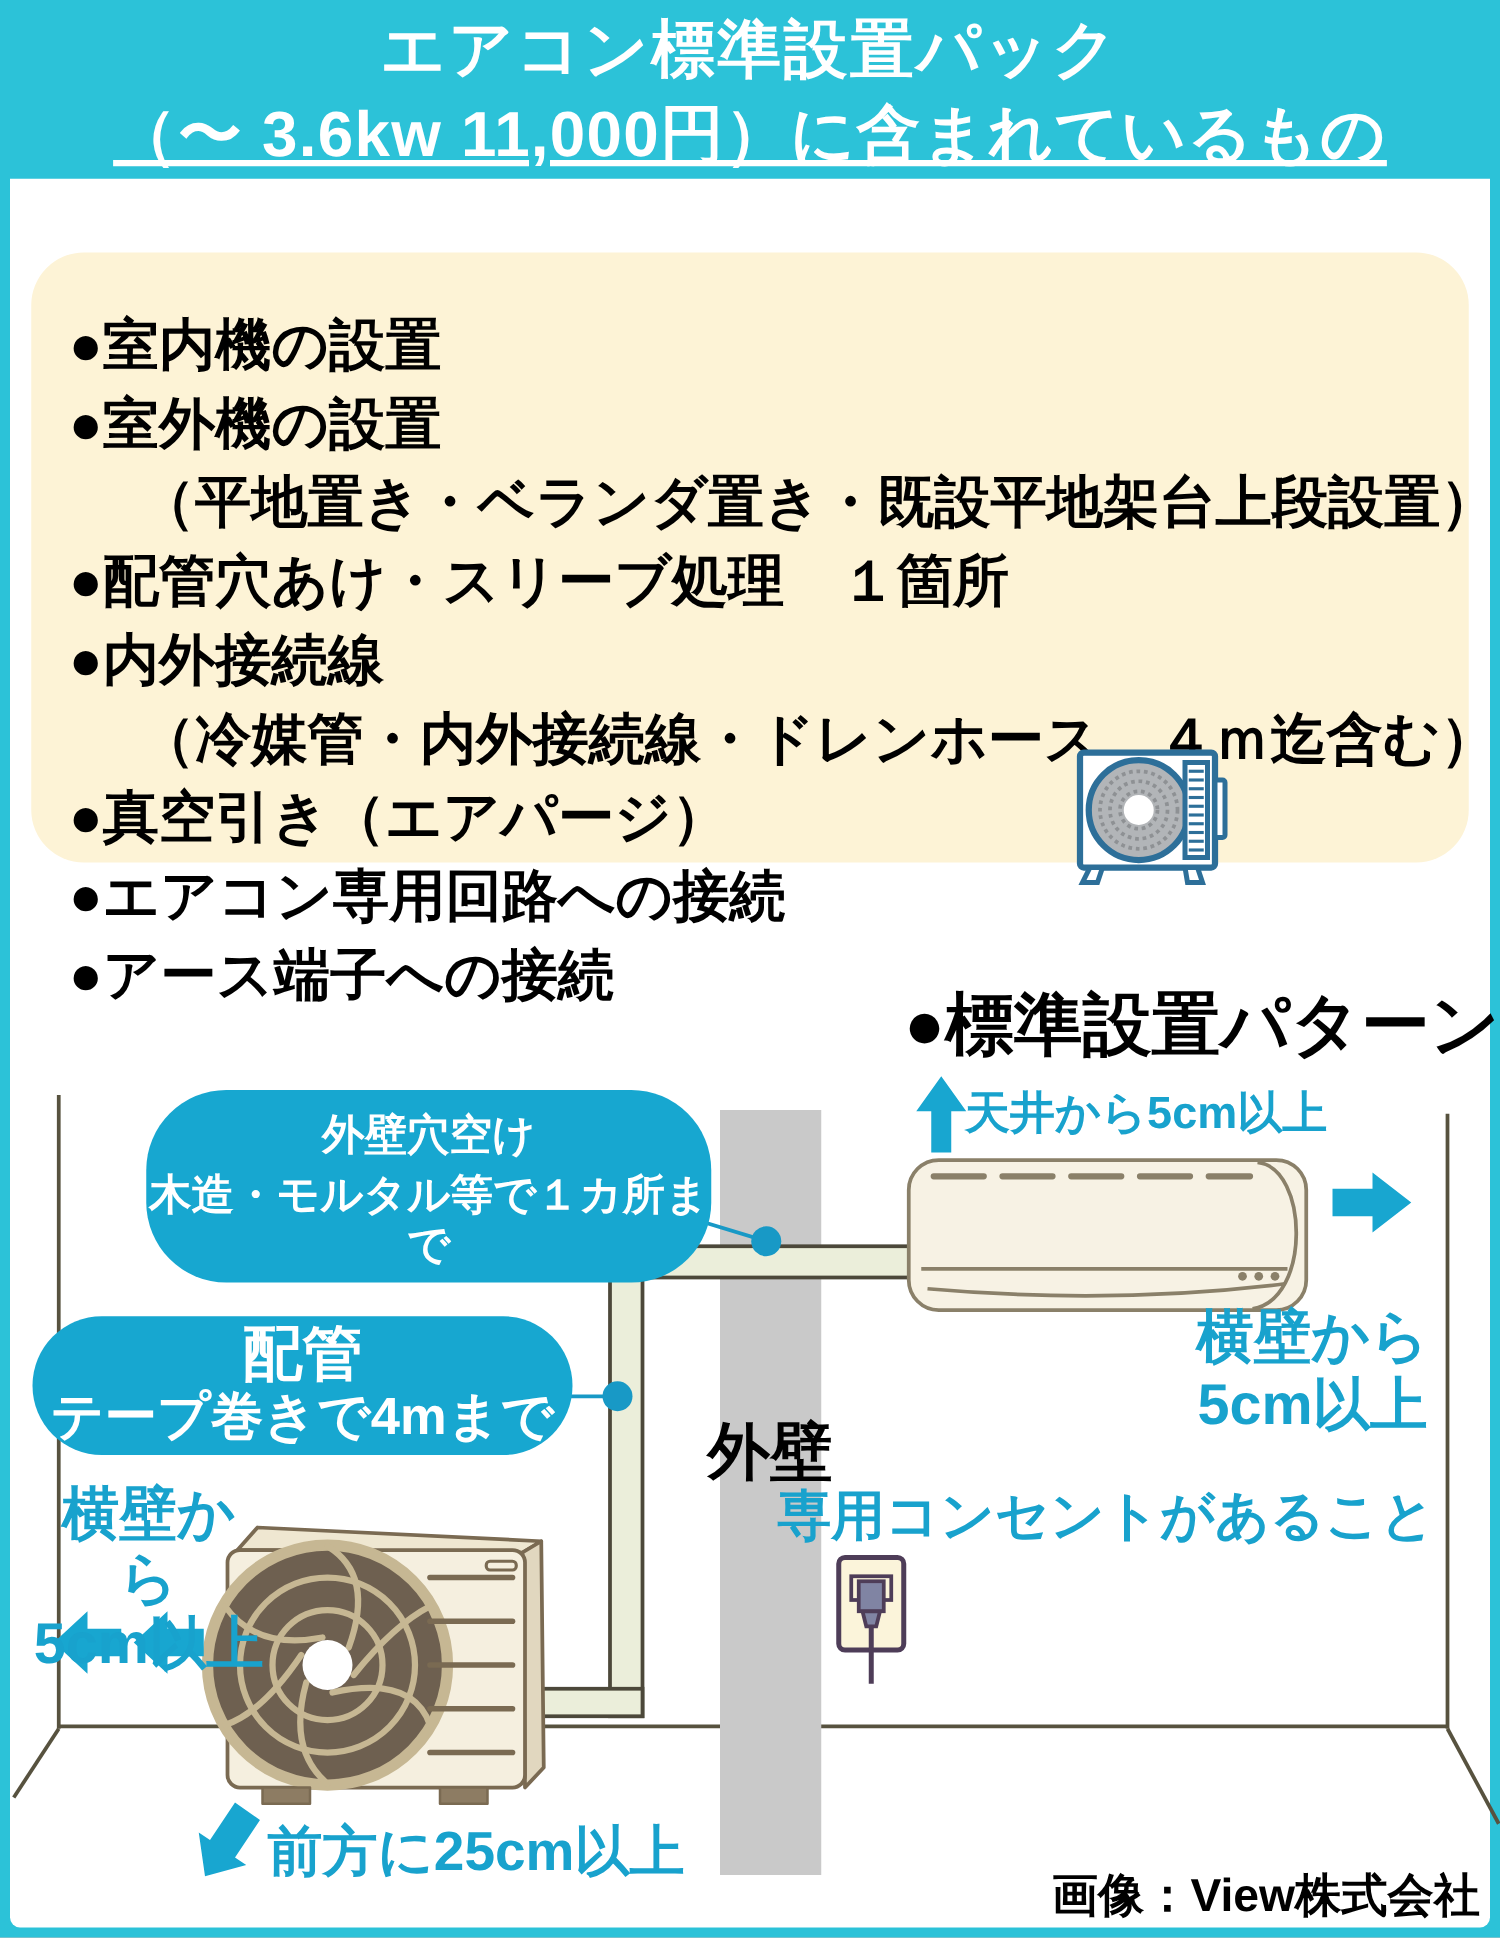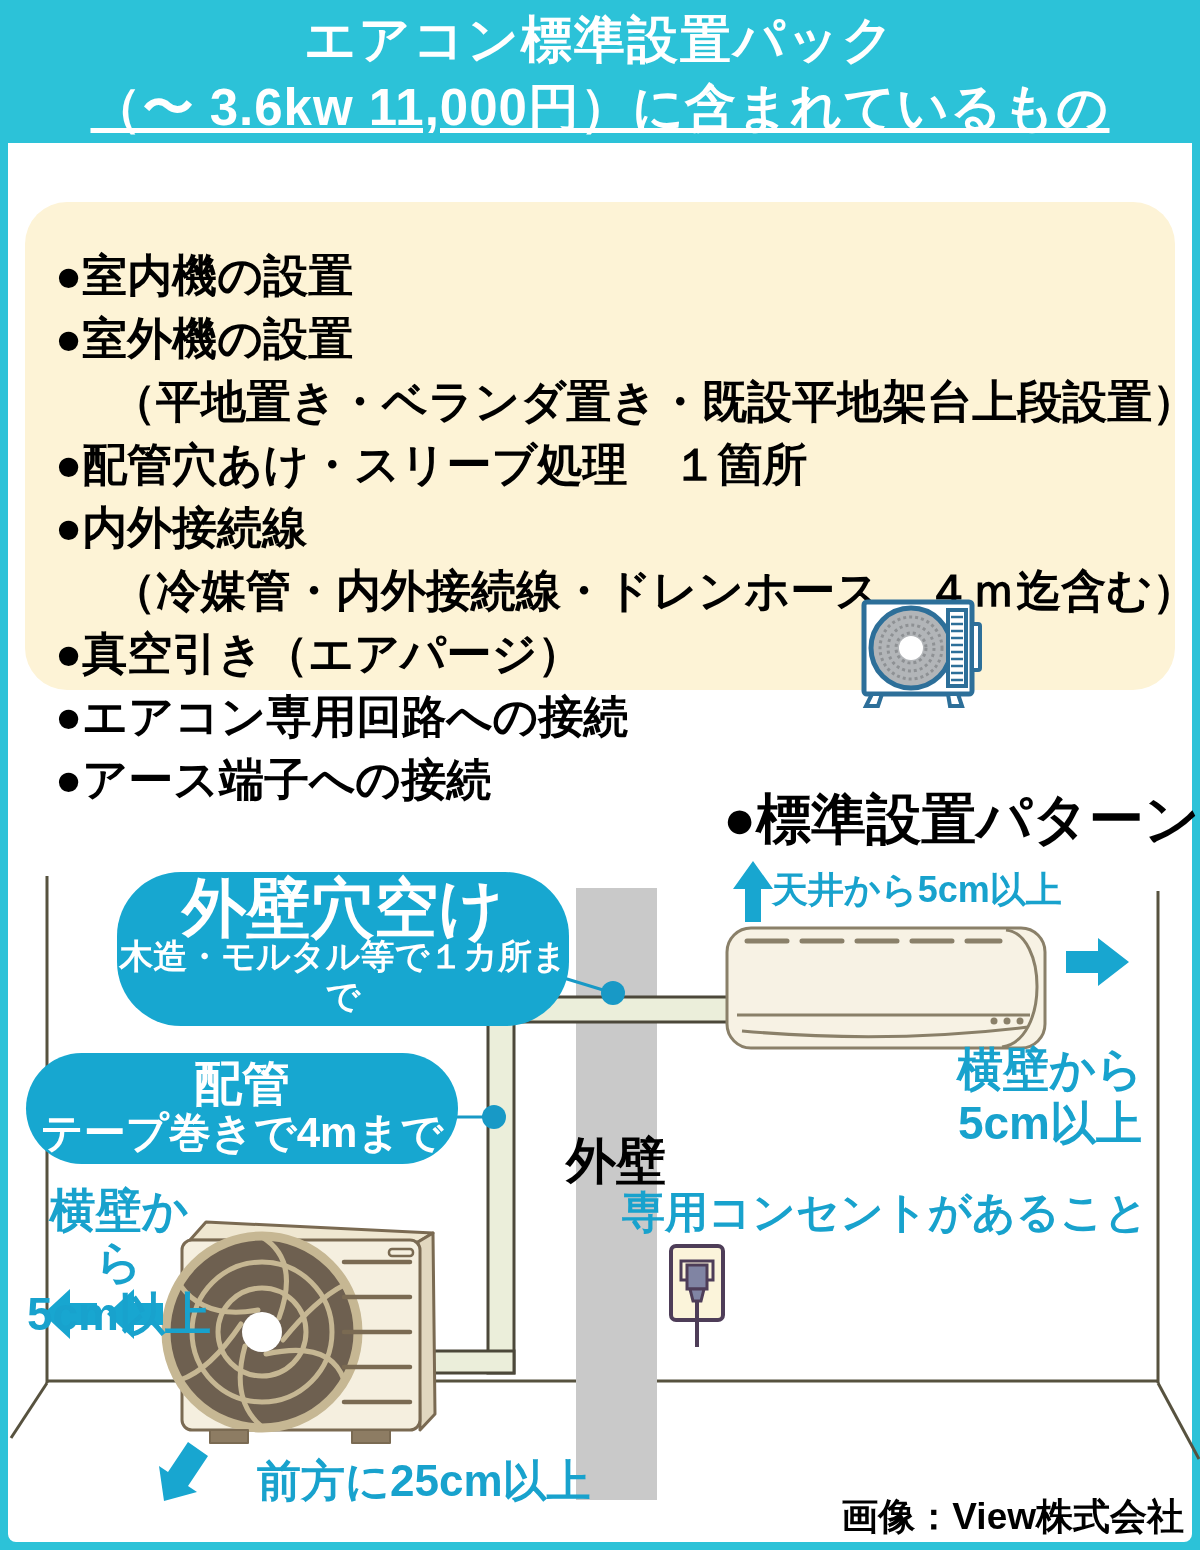--- a/index.html
+++ b/index.html
@@ -28,33 +28,33 @@
   .cream-box .line { font-size:45px; line-height:63px; color:#000; white-space:pre; }
   .cream-box .line.indent { padding-left:56px; }
 
   .section-title { position:absolute; left:0; top:783px; width:1200px; text-align:right; font-size:55px; color:#000; }
 
   .abs { position:absolute; }
   svg { display:block; }
 
   .bubble { position:absolute; background:#17a7d0; color:#fff; text-align:center; border-radius:64px; }
   .bubble-hole { left:117px; top:872px; width:452px; padding:8px 0 10px 0; }
-  .bubble-hole .bt { font-size:64px; line-height:56px; }
+  .bubble-hole .bt { font-size:34px; line-height:56px; }
   .bubble-hole .bs { font-size:34px; line-height:40px; }
   .bubble-pipe { left:26px; top:1053px; width:432px; padding:5px 0 8px 0; }
   .bubble-pipe .bt { font-size:48px; line-height:52px; }
   .bubble-pipe .bs { font-size:42px; line-height:46px; }
 
   .teal-label { position:absolute; color:#18a2cd; }
   .lbl-ceiling { left:772px; top:866px; font-size:36px; }
   .lbl-right-wall { left:952px; top:1042px; width:196px; text-align:center; font-size:46px; line-height:54px; }
   .lbl-outer-wall { left:566px; top:1128px; font-size:50px; color:#000; position:absolute; }
   .lbl-outlet { left:622px; top:1184px; font-size:43px; }
   .lbl-left-wall { left:26px; top:1184px; width:186px; text-align:center; font-size:46px; line-height:52px; }
-  .lbl-front { left:214px; top:1452px; font-size:44px;margin-left:43px; }
+  .lbl-front { left:214px; top:1452px; font-size:44px; }
   .credit { position:absolute; right:16px; top:1492px; font-size:37px; color:#000; }
 </style>
 </head>
 <body>
 
 <div class="page">
 
   <div class="header">
     <div class="t1">エアコン標準設置パック</div>
     <div class="t2">（〜 3.6kw 11,000円）に含まれているもの</div>

